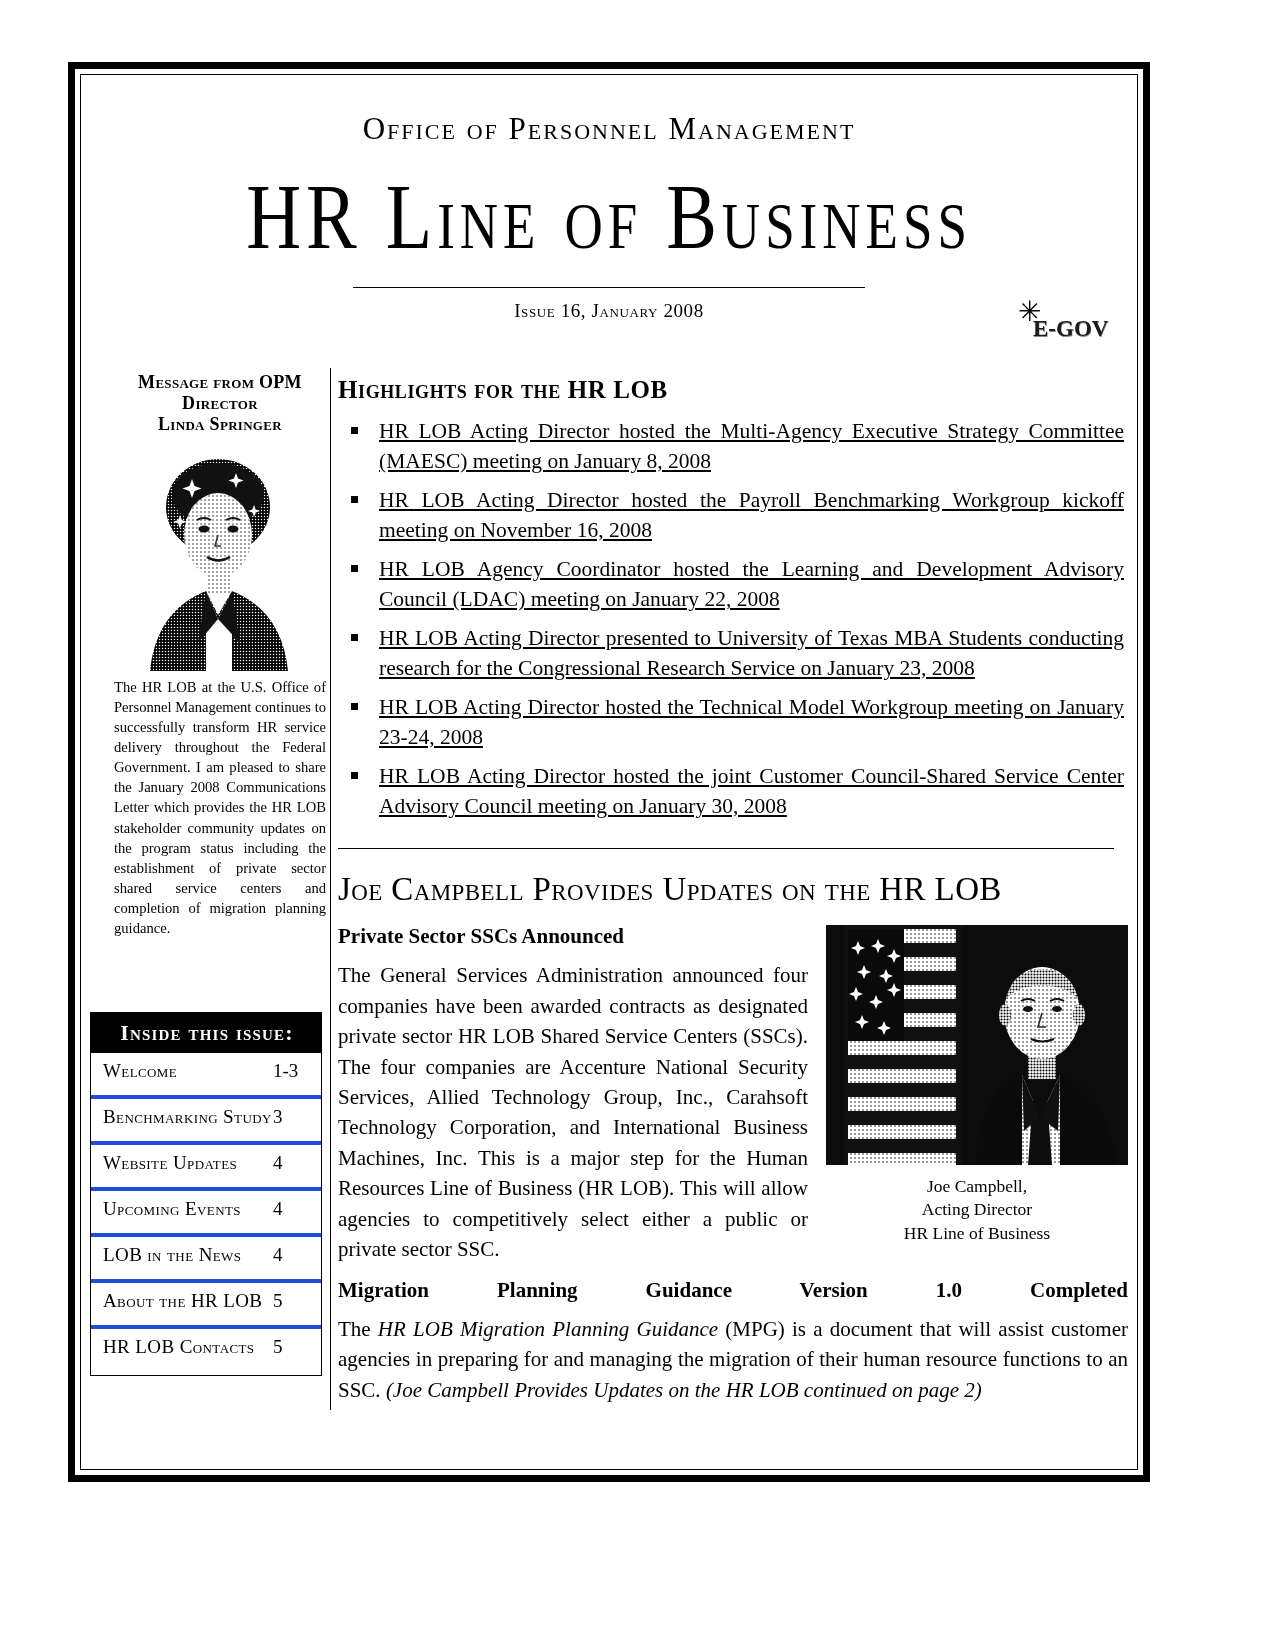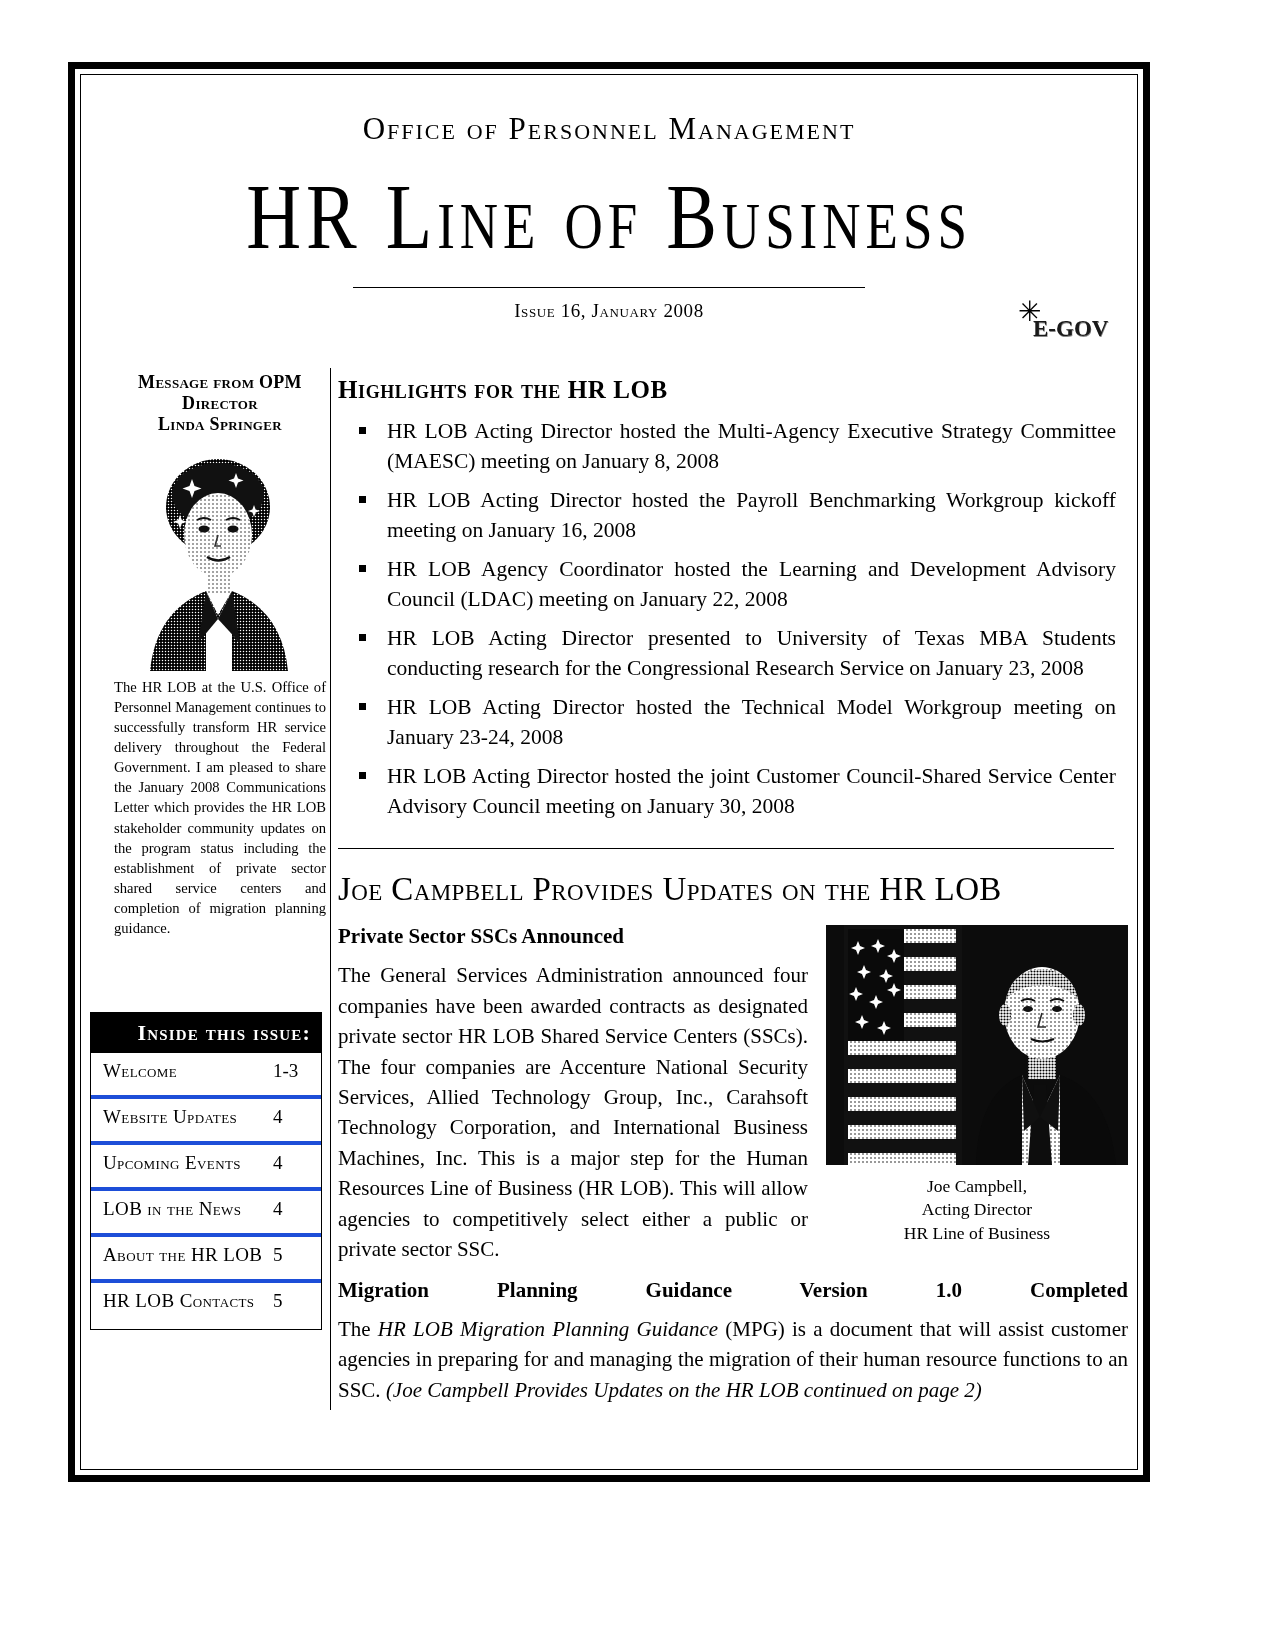--- a/index.html
+++ b/index.html
@@ -169,21 +169,21 @@
   }
   #toc-header {
     background: #000;
     color: #fff;
     font-family: "Liberation Serif", serif;
     font-variant: small-caps;
     font-weight: bold;
     font-size: 22px;
     letter-spacing: 1.2px;
     padding: 7px 10px 7px 12px;
-    text-align: right;
+    text-align: center;
   }
   .toc-row {
     display: flex;
     align-items: flex-start;
     border-bottom: 4px solid #1d4ed8;
     min-height: 46px;
     padding: 7px 8px 7px 12px;
     box-sizing: border-box;
   }
   .toc-row:last-child { border-bottom: none; }
@@ -225,22 +225,23 @@
     font-family: "Liberation Serif", serif;
     font-variant: small-caps;
     font-weight: 700;
     font-size: 25px;
     letter-spacing: 0.6px;
     margin: 8px 0 12px 0;
     line-height: 1.1;
   }
   ul#highlights {
     list-style: none;
-    margin: 12px;
+    margin: 4px;
     padding: 0;
+    text-decoration: underline;
   }
   ul#highlights li {
     position: relative;
     padding-left: 37px;
     margin-bottom: 8px;
     font-family: "Liberation Serif", serif;
     font-size: 21.5px;
     line-height: 1.42;
     text-align: justify;
   }
@@ -394,20 +395,24 @@
   </div>
 
   <div id="toc">
     <div id="toc-header">Inside this issue:</div>
 
     <div class="toc-row">
       <div class="toc-label">Welcome</div>
       <div class="toc-page">1-3</div>
     </div>
     <div class="toc-row">
+      <div class="toc-label">Benchmarking Study</div>
+      <div class="toc-page">3</div>
+    </div>
+    <div class="toc-row">
       <div class="toc-label">Website Updates</div>
       <div class="toc-page">4</div>
     </div>
     <div class="toc-row">
       <div class="toc-label">Upcoming Events</div>
       <div class="toc-page">4</div>
     </div>
     <div class="toc-row">
       <div class="toc-label">LOB in the News</div>
       <div class="toc-page">4</div>
@@ -423,21 +428,21 @@
   </div>
 
   <div id="col-divider"></div>
 
   <div id="main">
 
     <h2 class="section-heading">Highlights for the HR LOB</h2>
 
     <ul id="highlights">
       <li><span class="bullet-sq"></span><span>HR LOB Acting Director hosted the Multi-Agency Executive Strategy Committee (MAESC) meeting on January 8, 2008</span></li>
-      <li><span class="bullet-sq"></span><span>HR LOB Acting Director hosted the Payroll Benchmarking Workgroup kickoff meeting on January 16, 2008</span></li>
+      <li><span class="bullet-sq"></span><span>HR LOB Acting Director hosted the Payroll Benchmarking Workgroup kickoff meeting on November 16, 2008</span></li>
       <li><span class="bullet-sq"></span><span>HR LOB Agency Coordinator hosted the Learning and Development Advisory Council (LDAC) meeting on January 22, 2008</span></li>
       <li><span class="bullet-sq"></span><span>HR LOB Acting Director presented to University of Texas MBA Students conducting research for the Congressional Research Service on January 23, 2008</span></li>
       <li><span class="bullet-sq"></span><span>HR LOB Acting Director hosted the Technical Model Workgroup meeting on January 23-24, 2008</span></li>
       <li><span class="bullet-sq"></span><span>HR LOB Acting Director hosted the joint Customer Council-Shared Service Center Advisory Council meeting on January 30, 2008</span></li>
     </ul>
 
     <div id="section-rule"></div>
 
     <h2 id="joe-heading">Joe Campbell Provides Updates on the HR LOB</h2>
 

